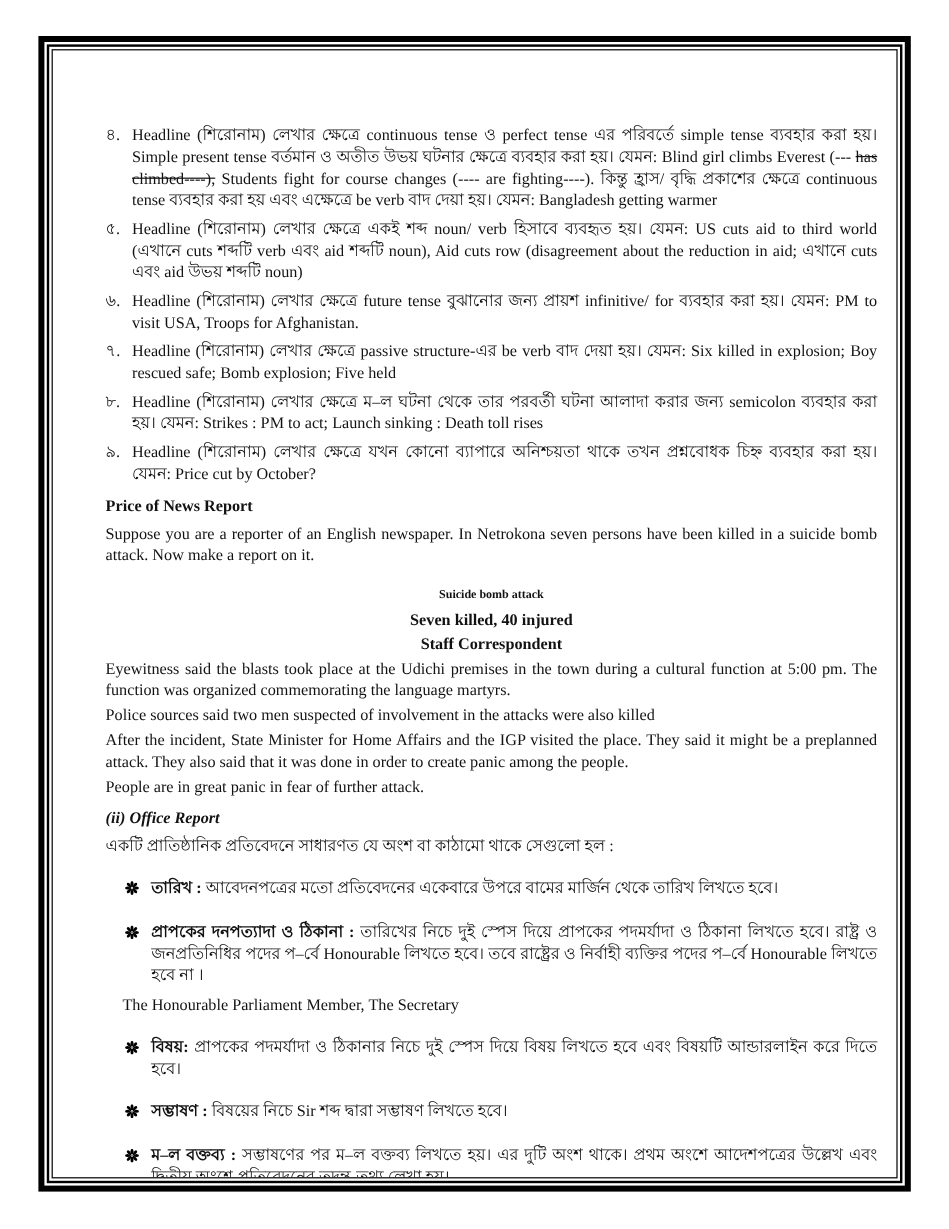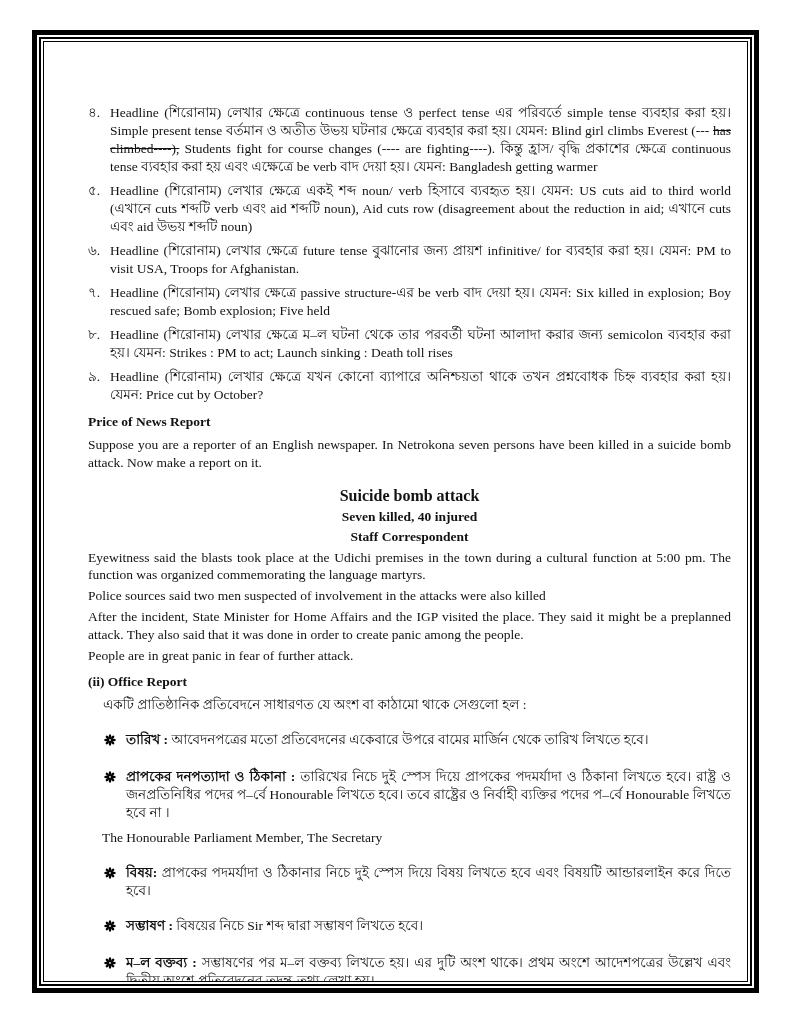--- a/index.html
+++ b/index.html
@@ -20,25 +20,25 @@
   }
   
   .rule{display:flex;margin-bottom:6px;}
   .rule-num{flex:none;width:22px;}
   .rule-body{flex:1;text-align:justify;}
   .strike{text-decoration:line-through;}
   
   .sec-head{font-weight:bold;text-align:left;margin:9px 0 5px 0;}
   .news-intro{margin-bottom:16px;line-height:17.5px;}
   .centerline{text-align:center;margin:3px 0;line-height:17.5px;font-weight:bold;}
-  .news-title{font-weight:bold;font-size:16px;}
+  .news-title{font-weight:bold;font-size:10px;}
   .news-para{margin-bottom:3.5px;line-height:17.5px;}
   
-  .office-head{}
-  .office-intro{margin-bottom:5px;margin-left:15px;}
+  .office-head{font-style:italic;}
+  .office-intro{margin-bottom:5px;}
   .bullet{display:flex;margin:17px 0 7px 16px;}
   .bullet-icon{flex:none;width:22px;padding-top:2px;}
   .bullet-body{flex:1;text-align:justify;}
   .b-label{font-weight:bold;}
   .address-line{margin:1px 0 7px 14px;text-align:left;}
 </style>
 </head>
 <body>
 
 <div class="frame-outer">

